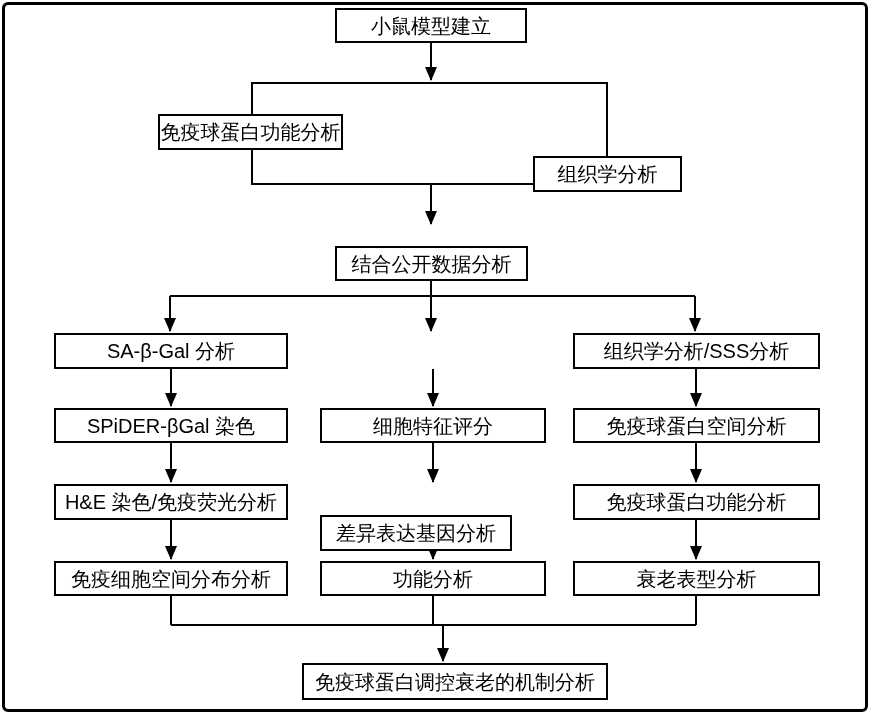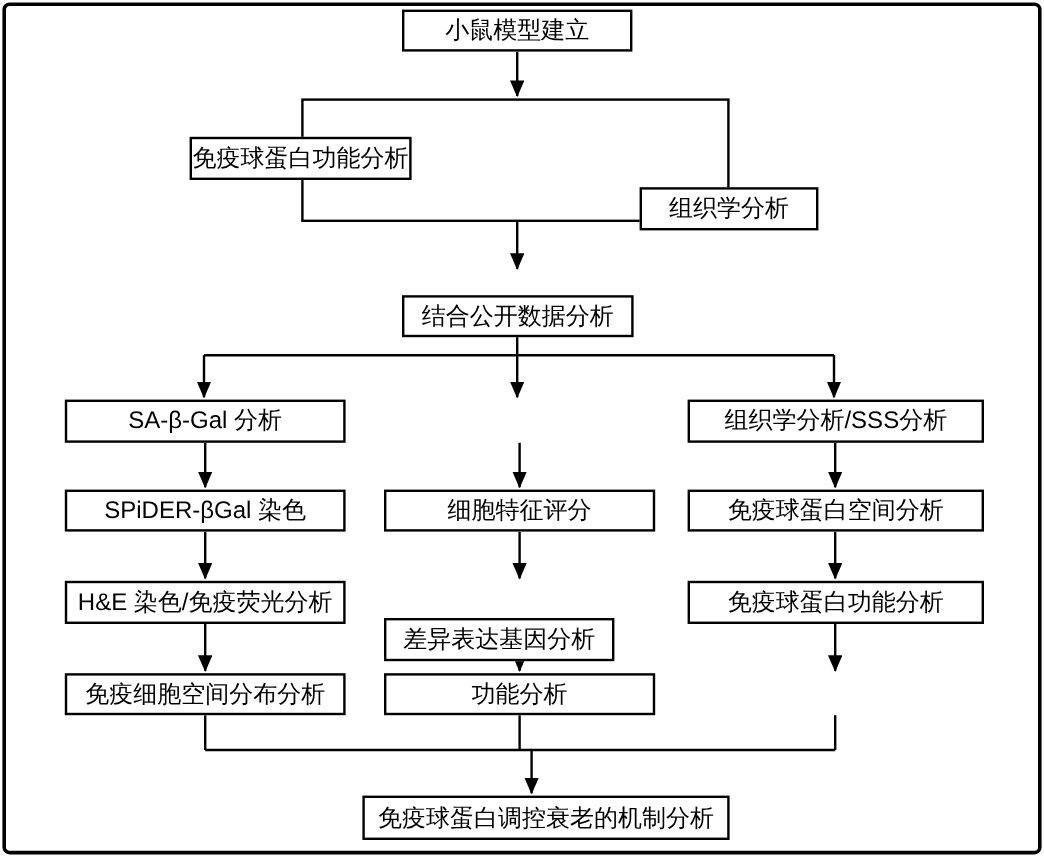--- a/index.html
+++ b/index.html
@@ -92,17 +92,18 @@
   <div class="node" style="left:54px;top:484px;width:234px;height:36px;">H&amp;E 染色/免疫荧光分析</div>
   <div class="node" style="left:54px;top:561px;width:234px;height:35px;">免疫细胞空间分布分析</div>
 
   <div class="node" style="left:320px;top:408px;width:226px;height:35px;">细胞特征评分</div>
   <div class="node" style="left:320px;top:484px;width:192px;height:36px;margin-top:31px;">差异表达基因分析</div>
   <div class="node" style="left:320px;top:561px;width:226px;height:35px;">功能分析</div>
 
   <div class="node" style="left:573px;top:333px;width:247px;height:36px;">组织学分析/SSS分析</div>
   <div class="node" style="left:573px;top:408px;width:247px;height:35px;">免疫球蛋白空间分析</div>
   <div class="node" style="left:573px;top:484px;width:247px;height:36px;">免疫球蛋白功能分析</div>
+  <div class="node" style="left:573px;top:561px;width:247px;height:35px;">衰老表型分析</div>
 
   <div class="node" style="left:302px;top:663px;width:306px;height:37px;">免疫球蛋白调控衰老的机制分析</div>
 
   <div class="page-border"></div>
 </div>
 
 </body></html>

